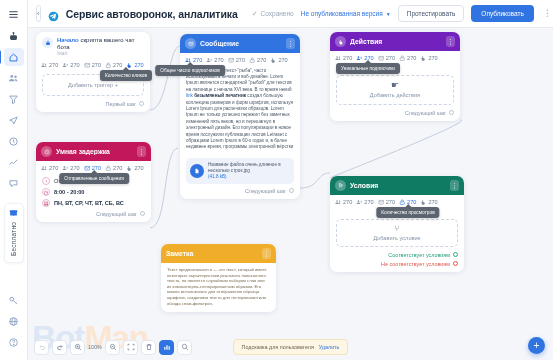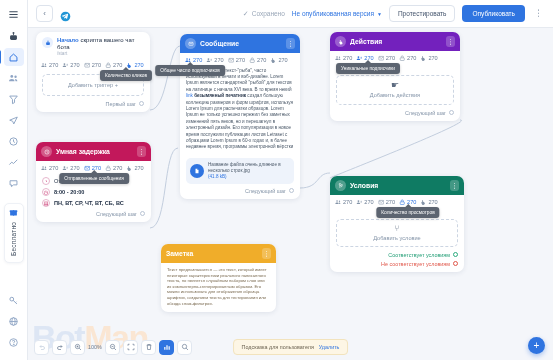--- a/index.html
+++ b/index.html
@@ -294,20 +294,21 @@
   <div class="main">
 
     <div class="header">
       <div class="back-btn">‹</div>
       <div class="h-logo">
         <svg viewBox="0 0 16 16">
             <circle cx="8" cy="8" r="7" fill="#2196d6"></circle>
             <path d="M11.8 5.2L10.4 11c-.1.5-.4.6-.8.4L7.5 9.9l-1 1c-.1.1-.2.2-.5.2l.2-2.1 3.9-3.5c.2-.15-.04-.24-.3-.09L4.96 8.35l-2-.63c-.44-.14-.45-.44.1-.66l7.9-3.05c.37-.13.69.09.57.64z" fill="#fff"></path>
           </svg>
       </div>
+      <div class="h-title">Сервис автоворонок, анлалитика</div>
       <div class="h-spacer"></div>
       <div class="saved">
         <span class="ck">✓</span>
         <span>Сохранено</span>
       </div>
       <div class="version">
         <span>Не опубликованная версия</span>
         <span class="cv">▼</span>
       </div>
       <button class="btn-test">Протестировать</button>

